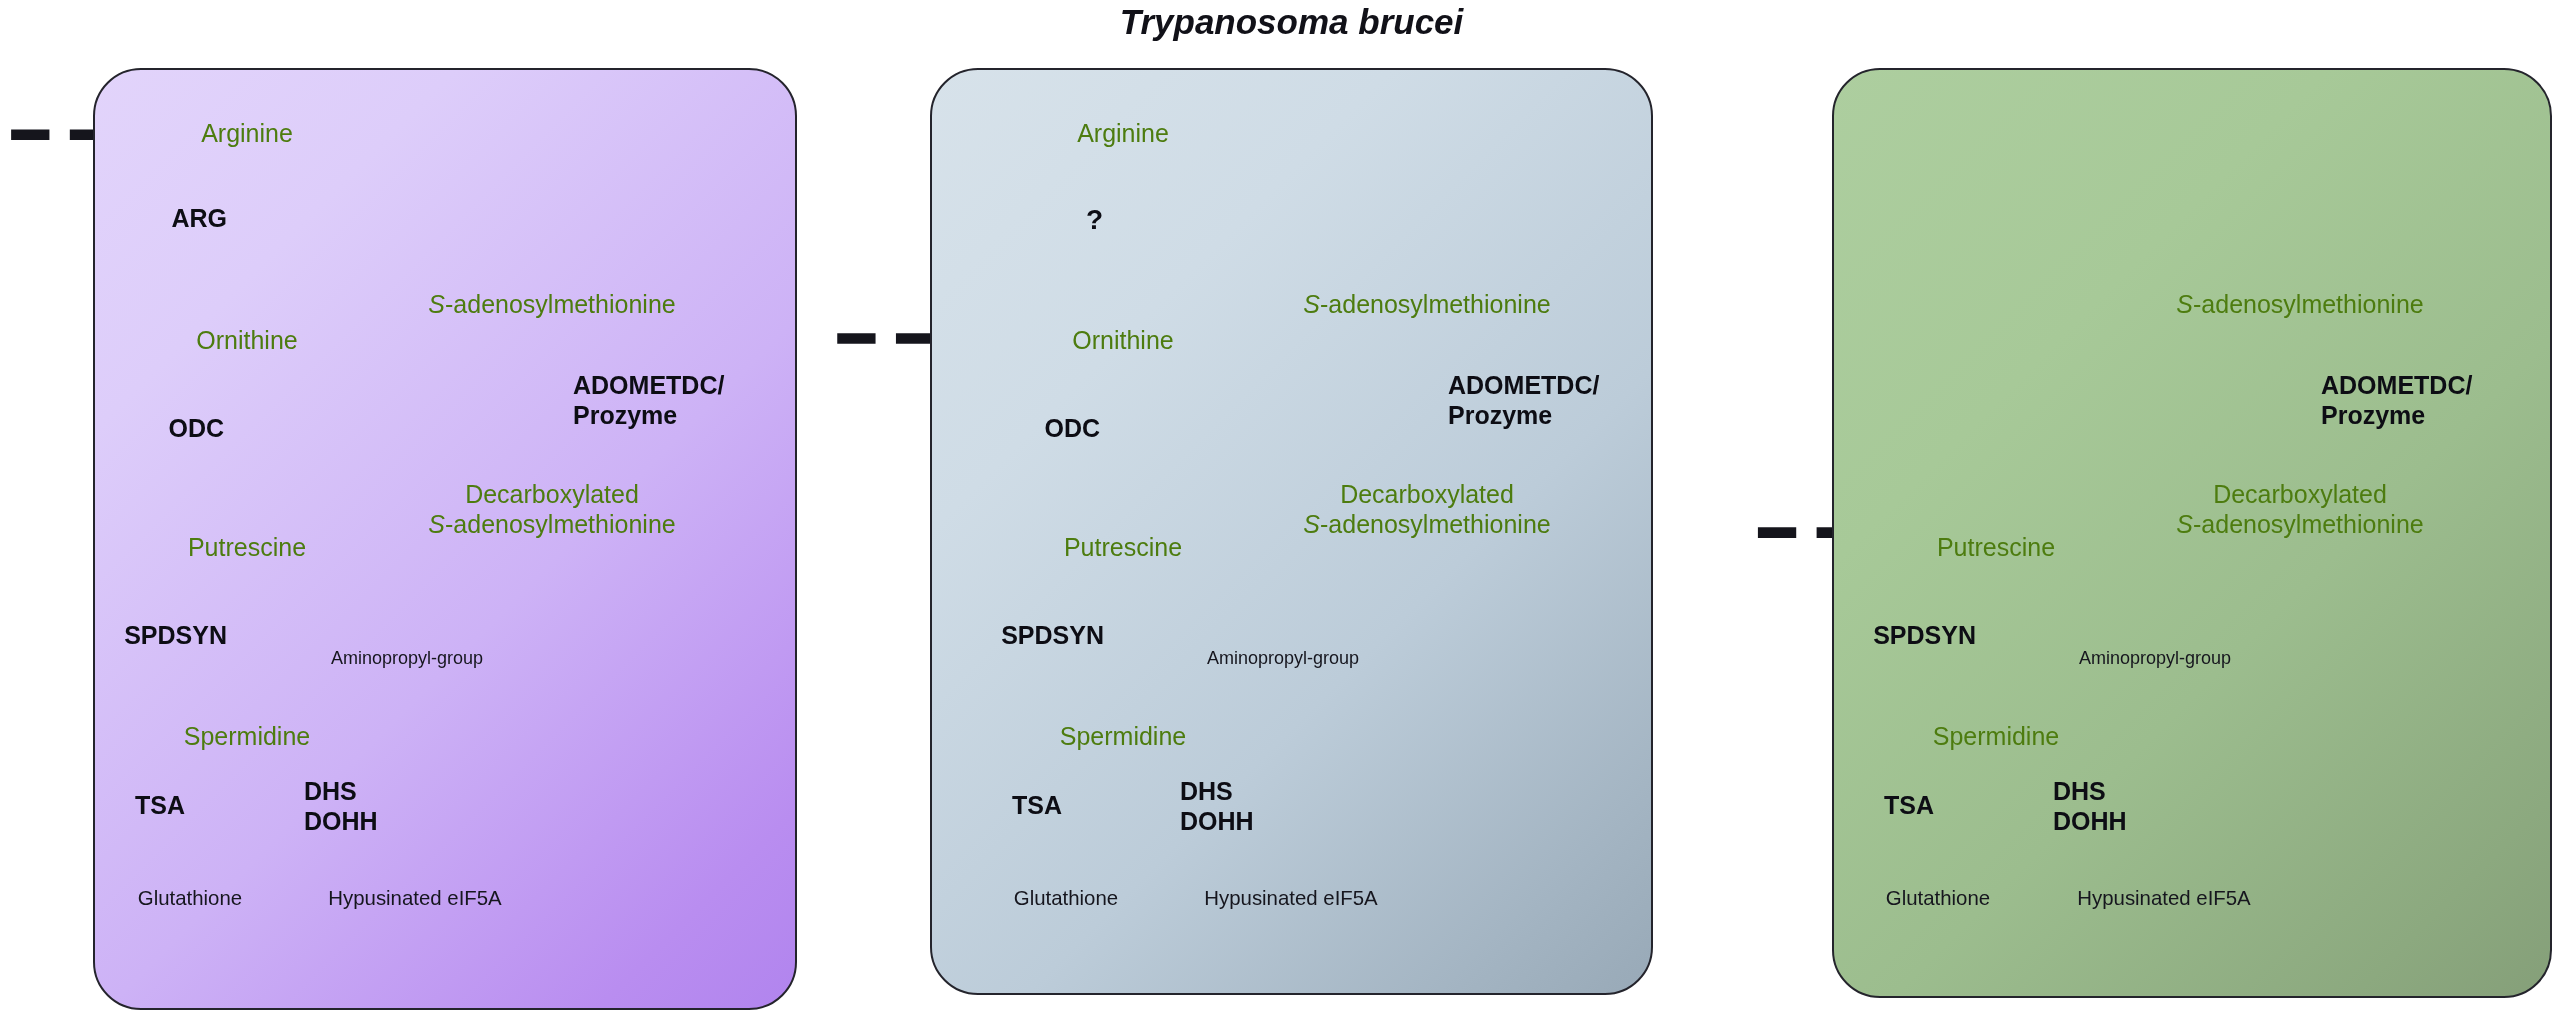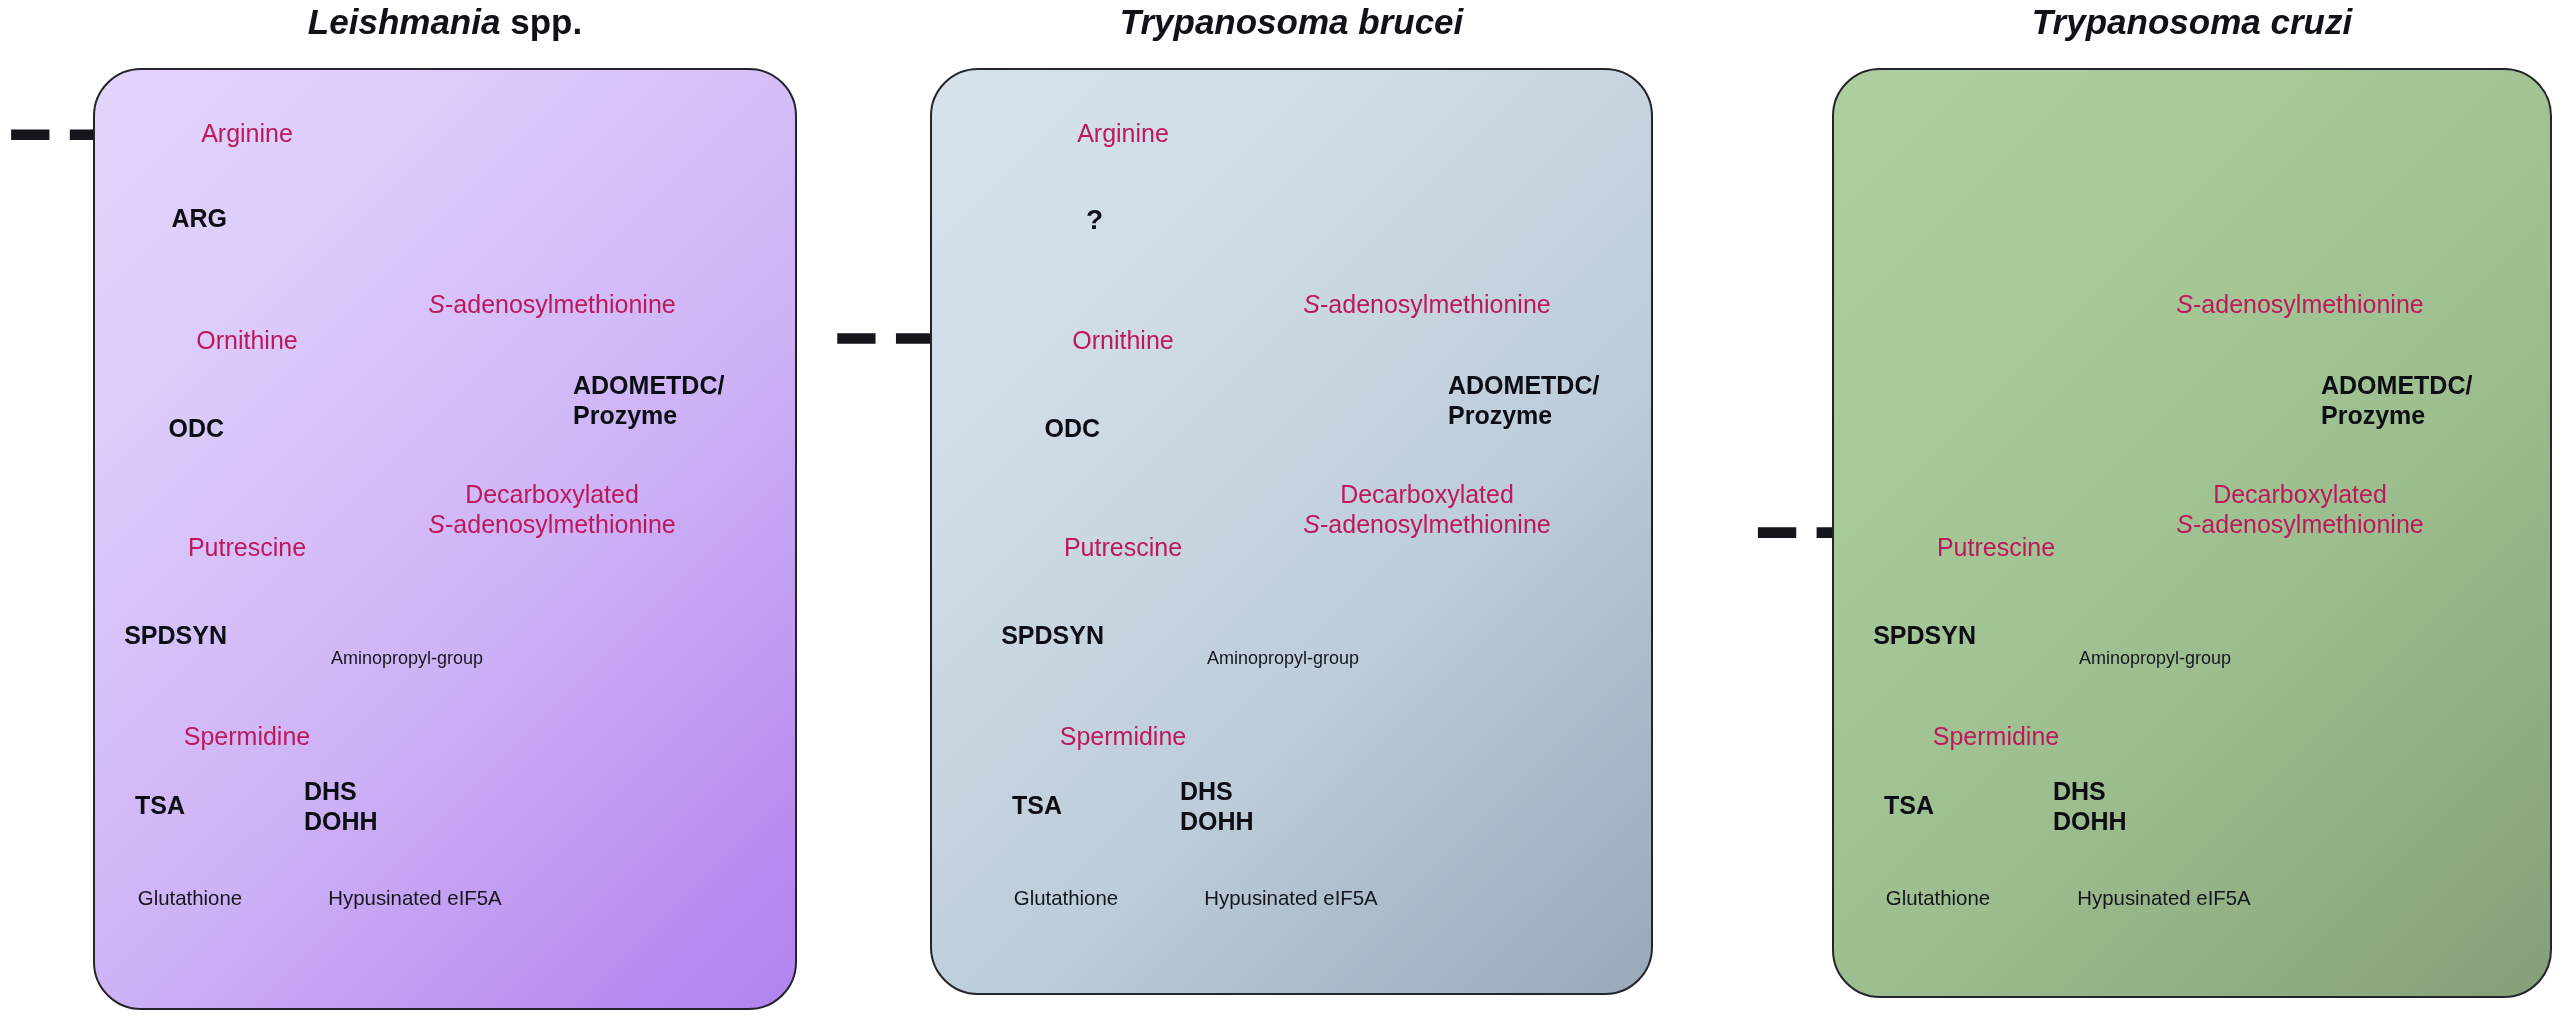--- a/index.html
+++ b/index.html
@@ -25,21 +25,21 @@
     position:absolute;border-radius:48px;
     border:2.5px solid #24242c;
     box-sizing:border-box;
   }
   .p1{background:linear-gradient(135deg,#e2d4fb 0%,#ddcdfa 22%,#cdb2f6 58%,#b98df0 88%,#b184ee 100%);}
   .p2{background:linear-gradient(135deg,#d7e2ea 0%,#cfdce6 28%,#bcccd9 62%,#a3b4c2 88%,#98a9b7 100%);}
   .p3{background:linear-gradient(135deg,#adce9f 0%,#a7c998 30%,#9cbd8e 60%,#8ca97f 88%,#859f79 100%);}
 
   
   .node{
-    position:absolute;white-space:nowrap;color:#be185d;
+    position:absolute;white-space:nowrap;color:#4d7c0f;
     font-size:25px;line-height:1.18;
   }
   .node.c{transform:translateX(-50%);text-align:center;}
   .node .ital{font-style:italic;}
   .enz{
     position:absolute;white-space:nowrap;color:#0d0d14;
     font-size:25px;font-weight:bold;line-height:1.18;
   }
   .enz.r{transform:translateX(-100%);text-align:right;}
   .small{
@@ -108,23 +108,20 @@
       <line x1="2940" y1="862" x2="3002" y2="862" stroke="#15151c" stroke-width="17"></line>
       <line x1="3037" y1="862" x2="3115" y2="862" stroke="#15151c" stroke-width="15" marker-end="url(#ahb)"></line>
     </g>
     <line x1="3723" y1="512" x2="3723" y2="750" stroke="#15151c" stroke-width="7" marker-end="url(#ah)"></line>
     <path d="M3723,874 L3723,1030 L3270,1030" fill="none" stroke="#2c2c40" stroke-width="6"></path>
     <line x1="3230" y1="895" x2="3230" y2="1150" stroke="#15151c" stroke-width="7" marker-end="url(#ah)"></line>
     <line x1="3200" y1="1215" x2="3137" y2="1420" stroke="#15151c" stroke-width="6" marker-end="url(#ah)"></line>
     <line x1="3258" y1="1215" x2="3342" y2="1420" stroke="#15151c" stroke-width="6" marker-end="url(#ah)"></line>
   </svg>
 
-  <div class="panel-title" style="left:93px;top:3.7px;width:704px;">
-    <span class="genus">Leishmania</span><span class="suffix"> spp.</span>
-  </div>
 
   <div class="panel p1" style="left:93px;top:68px;width:704px;height:942px;">
   </div>
 
   <div class="node c" style="left:247px;top:119px;">Arginine</div>
   <div class="enz r" style="left:227px;top:204px;">ARG</div>
   <div class="node c" style="left:247px;top:326px;">Ornithine</div>
   <div class="enz r" style="left:224px;top:414px;">ODC</div>
   <div class="node c" style="left:247px;top:533px;">Putrescine</div>
 
@@ -182,23 +179,20 @@
 
   <div class="node c" style="left:1123px;top:722px;">Spermidine</div>
   <div class="enz r" style="left:1062px;top:791px;">TSA</div>
   <div class="enz" style="left:1180px;top:777px;">
     <div>DHS</div>
     <div>DOHH</div>
   </div>
   <div class="small c" style="left:1066px;top:887px;font-size:20.4px;">Glutathione</div>
   <div class="small c" style="left:1291px;top:887px;font-size:20.4px;">Hypusinated eIF5A</div>
 
-  <div class="panel-title" style="left:1832px;top:3.7px;width:720px;">
-    <span class="genus">Trypanosoma cruzi</span><span class="suffix"></span>
-  </div>
 
   <div class="panel p3" style="left:1832px;top:68px;width:720px;height:930px;">
   </div>
 
   <div class="node c" style="left:1996px;top:533px;">Putrescine</div>
 
   <div class="node c" style="left:2300px;top:290px;">
     <span class="ital">S</span><span>-adenosylmethionine</span>
   </div>
   <div class="enz" style="left:2321px;top:371px;">

